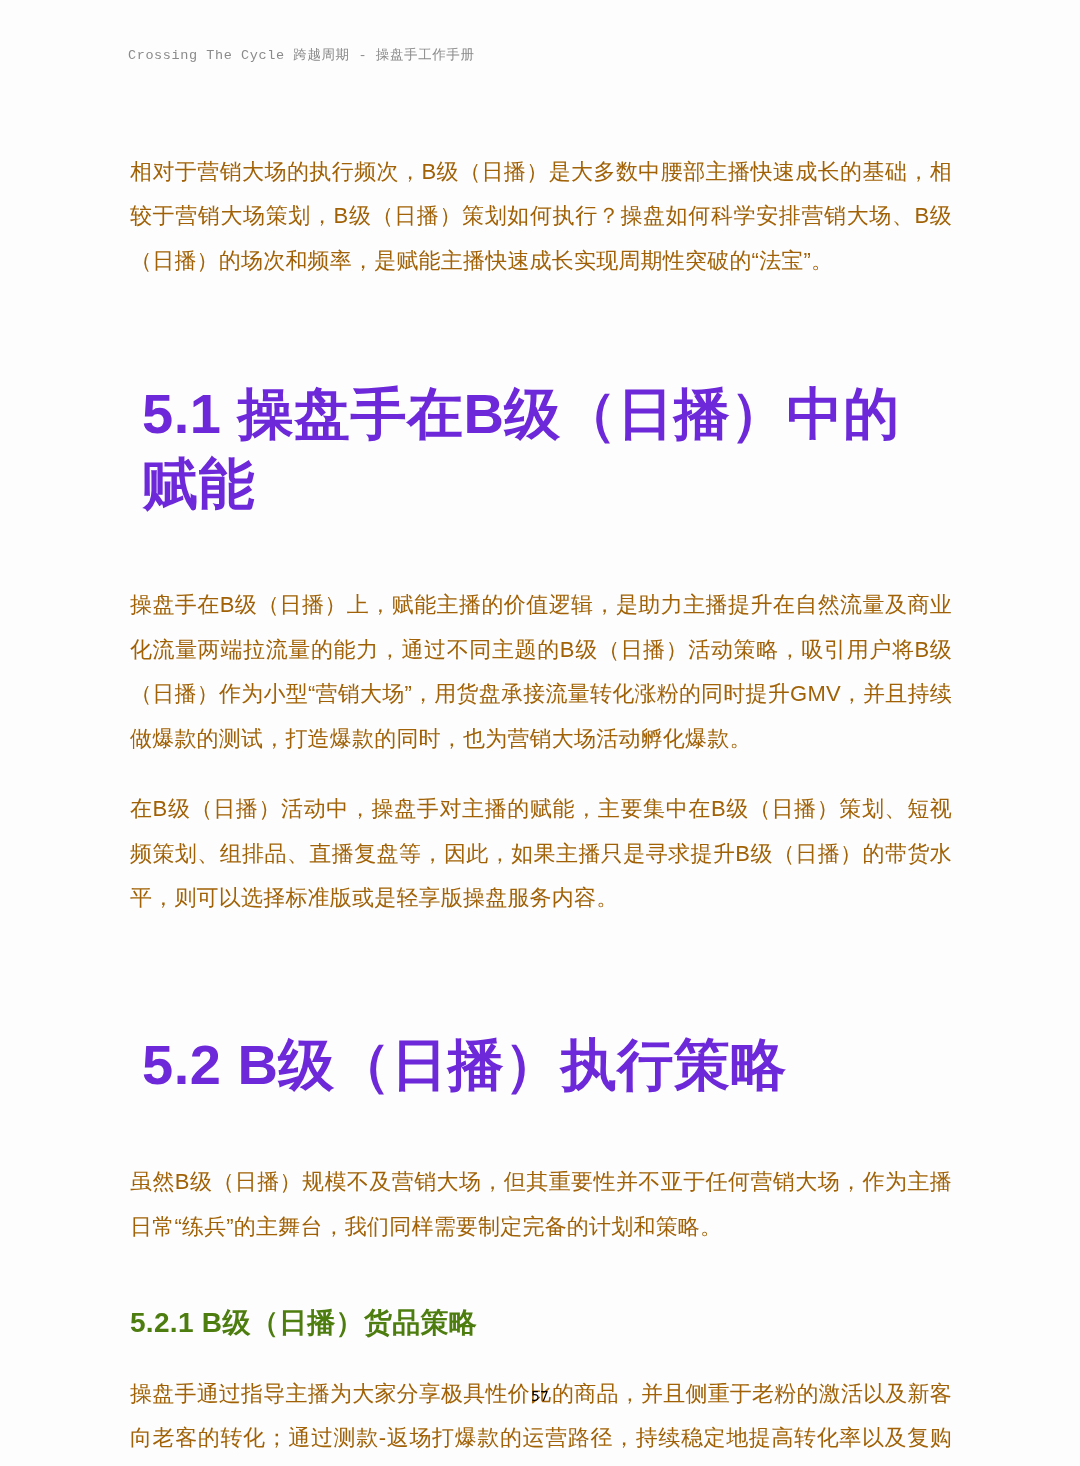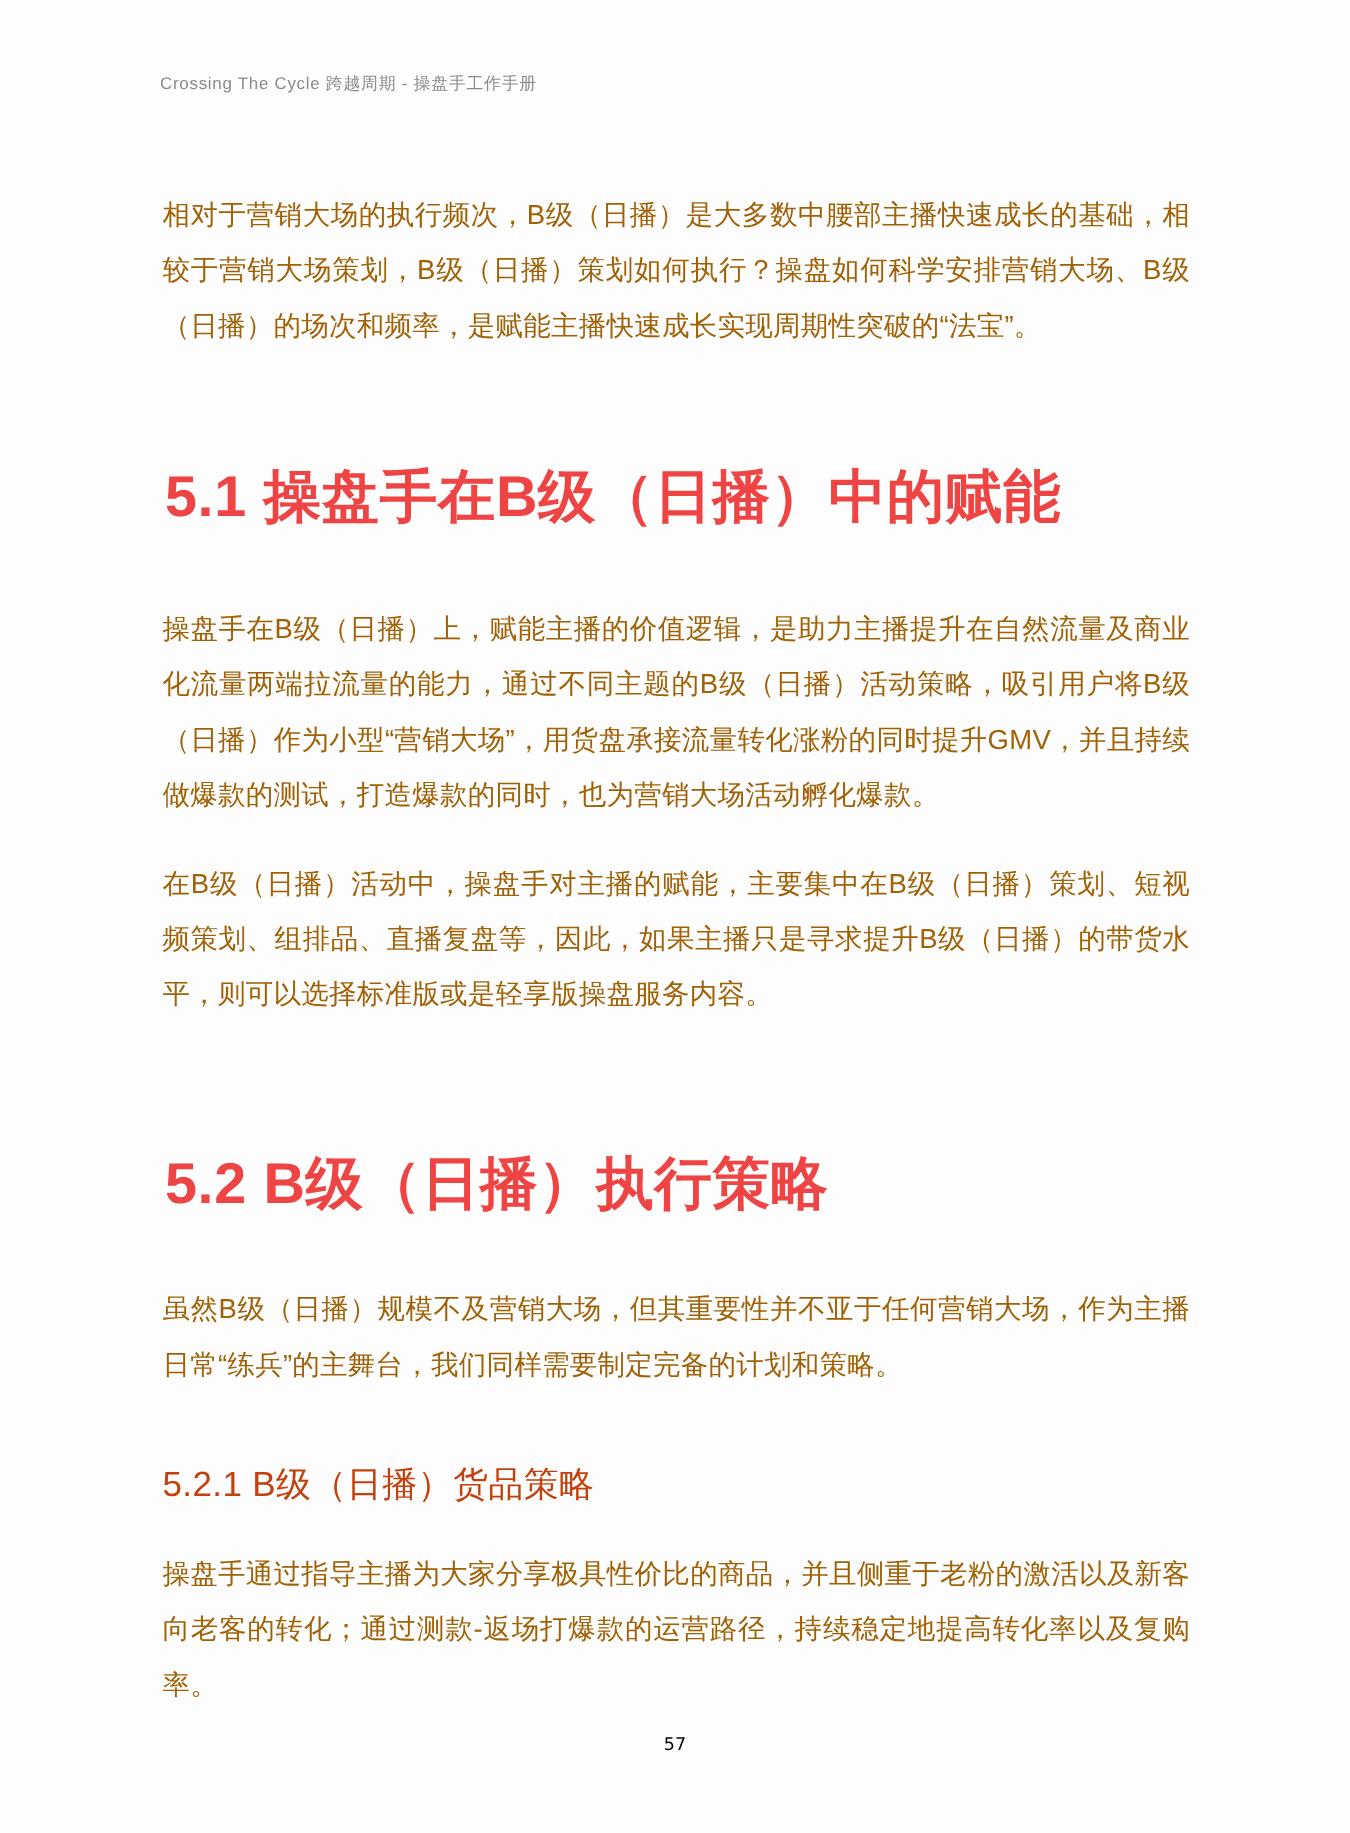--- a/index.html
+++ b/index.html
@@ -16,57 +16,57 @@
     overflow: hidden;
   }
   .page {
     position: absolute;
     inset: 0;
     background: #fdfdfd;
     padding: 0;
   }
   .header {
     position: absolute;
-    top: 58px;
+    top: 46px;
     left: 128px;
     font-size: 13.5px;
     letter-spacing: 0.6px;
     color: #8a8a8a;
-    font-family: Liberation Sans, sans-serif;
+    font-family: Liberation Mono, monospace;
     white-space: nowrap;
   }
   .content {
     position: absolute;
     top: 150px;
     left: 130px;
     width: 822px;
   }
   p.body-text {
     margin: 0 0 26px 0;
     font-size: 22px;
     line-height: 2.02;
     color: #a16207;
     text-align: justify;
     font-family: "Liberation Sans", sans-serif;
     letter-spacing: 0.2px;
   }
   h1.h-major {
-    margin: 2px;
-    font-size: 46px;
+    margin: 12px;
+    font-size: 56px;
     font-weight: 700;
-    color: #ef4444;
+    color: #6d28d9;
     letter-spacing: 0.5px;
     line-height: 1.25;
     font-family: "Liberation Sans", sans-serif;
   }
   h2.h-minor {
     margin: 0;
     font-size: 28px;
-    font-weight: 400;
-    color: #c2410c;
+    font-weight: 700;
+    color: #4d7c0f;
     letter-spacing: 0.3px;
     line-height: 1.3;
     font-family: "Liberation Sans", sans-serif;
   }
   .sp-before-h1 { height: 58px; }
   .sp-after-h1 { height: 52px; }
   .sp-before-h1b { height: 72px; }
   .sp-after-h1b { height: 48px; }
   .sp-before-h2 { height: 30px; }
   .sp-after-h2 { height: 30px; }

